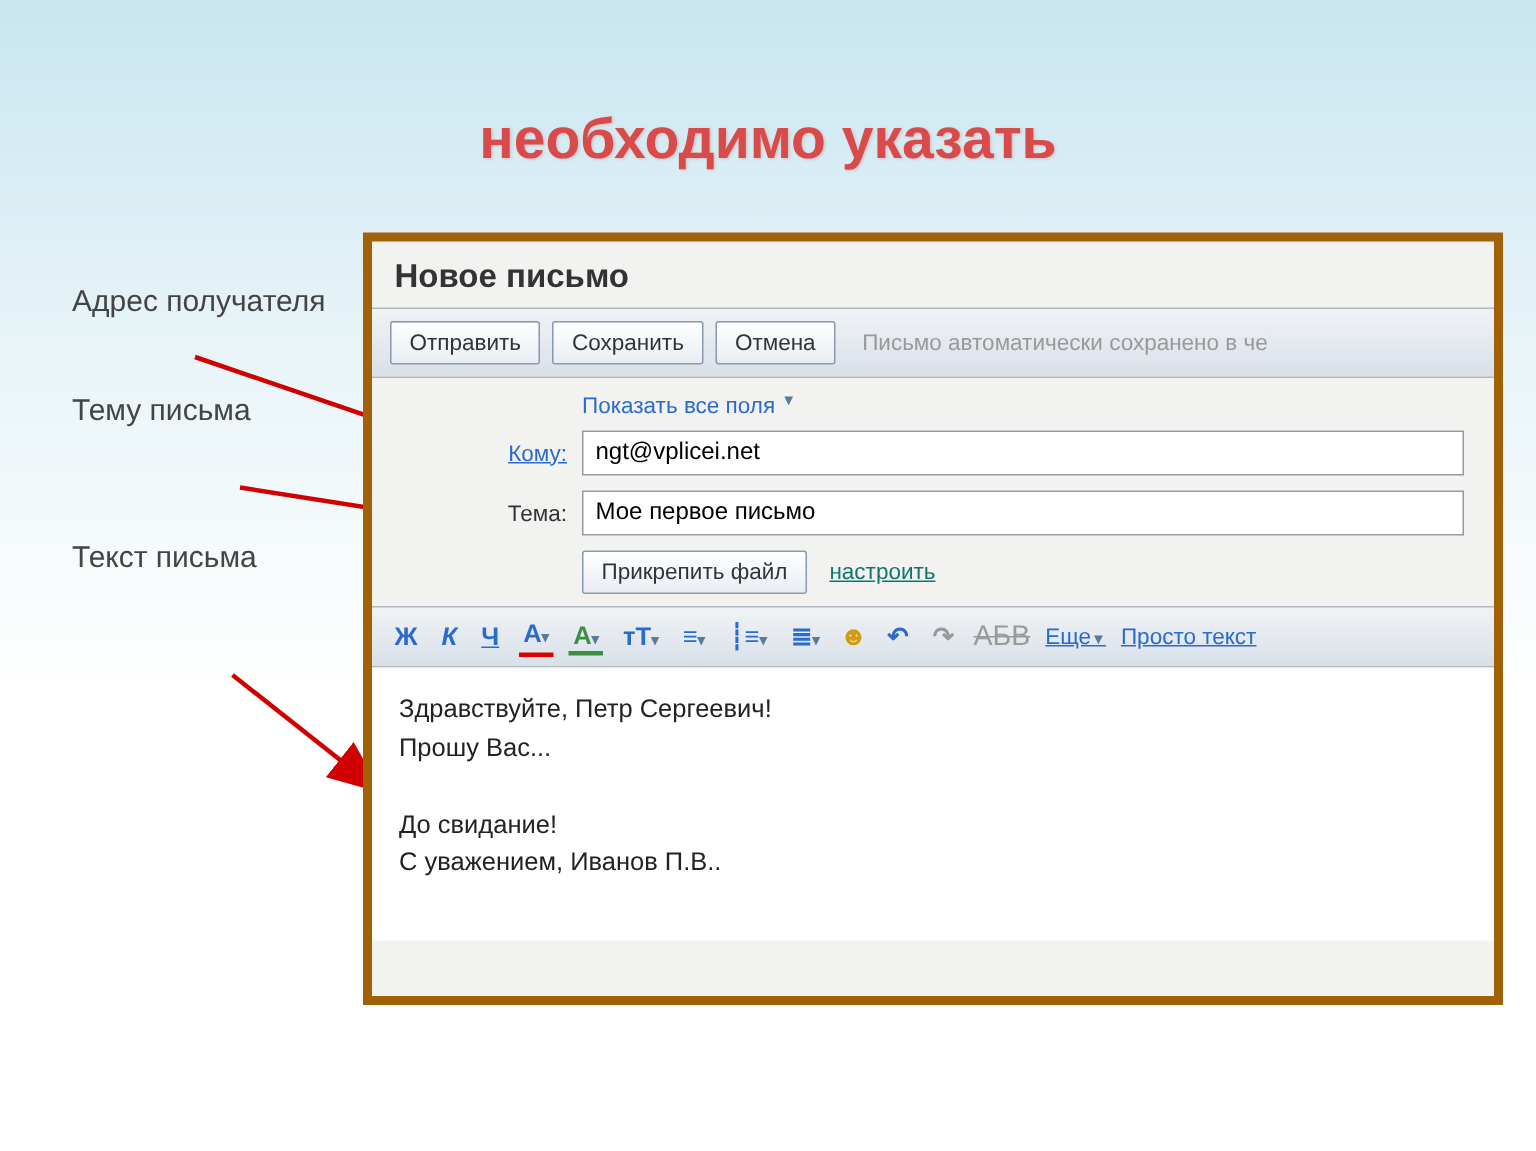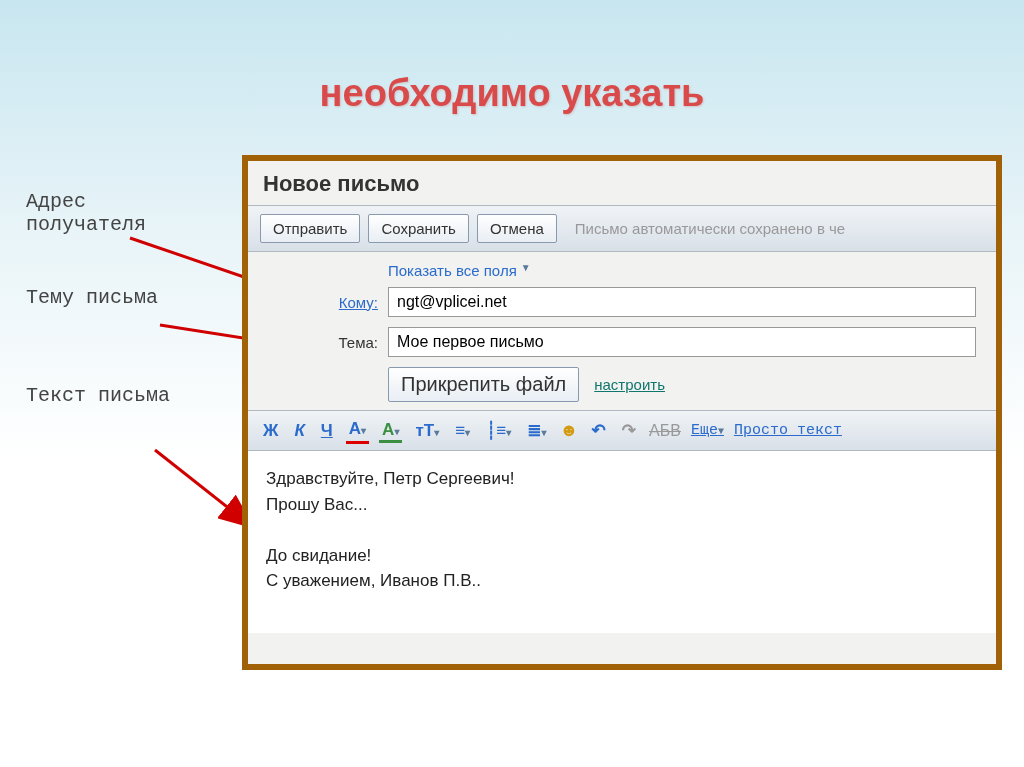--- a/index.html
+++ b/index.html
@@ -15,24 +15,23 @@
       text-align: center;
       font-size: 38px;
       font-weight: bold;
       color: #d94a4a;
       padding-top: 25px;
       line-height: 1.2;
       text-shadow: 1px 1px 2px rgba(200,100,100,0.3);
     }
     .labels {
       position: absolute;
-      left: 26px;
+      left: 48px;
       top: 190px;
       width: 180px;
-      font-family: Liberation Mono, monospace;
     }
     .label {
       font-size: 20px;
       color: #444;
       margin-bottom: 50px;
       text-align: left;
     }
     .label:nth-child(2) { margin-top: 30px; }
     .label:nth-child(3) { margin-top: 75px; }
     .email-window {
@@ -112,21 +111,21 @@
     .attach-row {
       display: flex;
       align-items: center;
       gap: 15px;
       margin-top: 5px;
     }
     .attach-btn {
       background: linear-gradient(to bottom, #ffffff 0%, #e8eef4 100%);
       border: 1px solid #8a9aae;
       padding: 5px 12px;
-      font-size: 20px;
+      font-size: 15px;
       color: #333;
       cursor: pointer;
       border-radius: 2px;
     }
     .config-link {
       color: #0f766e;
       font-size: 15px;
       text-decoration: underline;
     }
     .format-toolbar {
@@ -145,27 +144,26 @@
       cursor: pointer;
       padding: 2px 3px;
       font-size: 17px;
     }
     .fmt-italic { font-style: italic; }
     .fmt-underline { text-decoration: underline; }
     .fmt-green { color: #3a9040; border-bottom: 3px solid #3a9040; padding-bottom:0;}
     .dropdown-arrow { font-size: 10px; color: #5a7a9a; }
     .smiley { color: #d49a10; font-size: 18px; }
     .fmt-gray { color: #999; }
-    .fmt-strike { text-decoration: line-through; font-size:16px; color:#999; }
+    .fmt-strike { text-decoration: line-through; font-size:19px; color:#999; }
     .more-link, .plain-link {
       color: #2a6bcc;
       text-decoration: underline;
       font-size: 15px;
       cursor: pointer;
-      font-family: Liberation Mono, monospace;
     }
     .body-area {
       padding: 15px 18px;
       background: #fff;
       font-size: 17px;
       color: #222;
       line-height: 1.5;
       height: 182px;
     }
     svg.arrow-svg { overflow: visible; }

